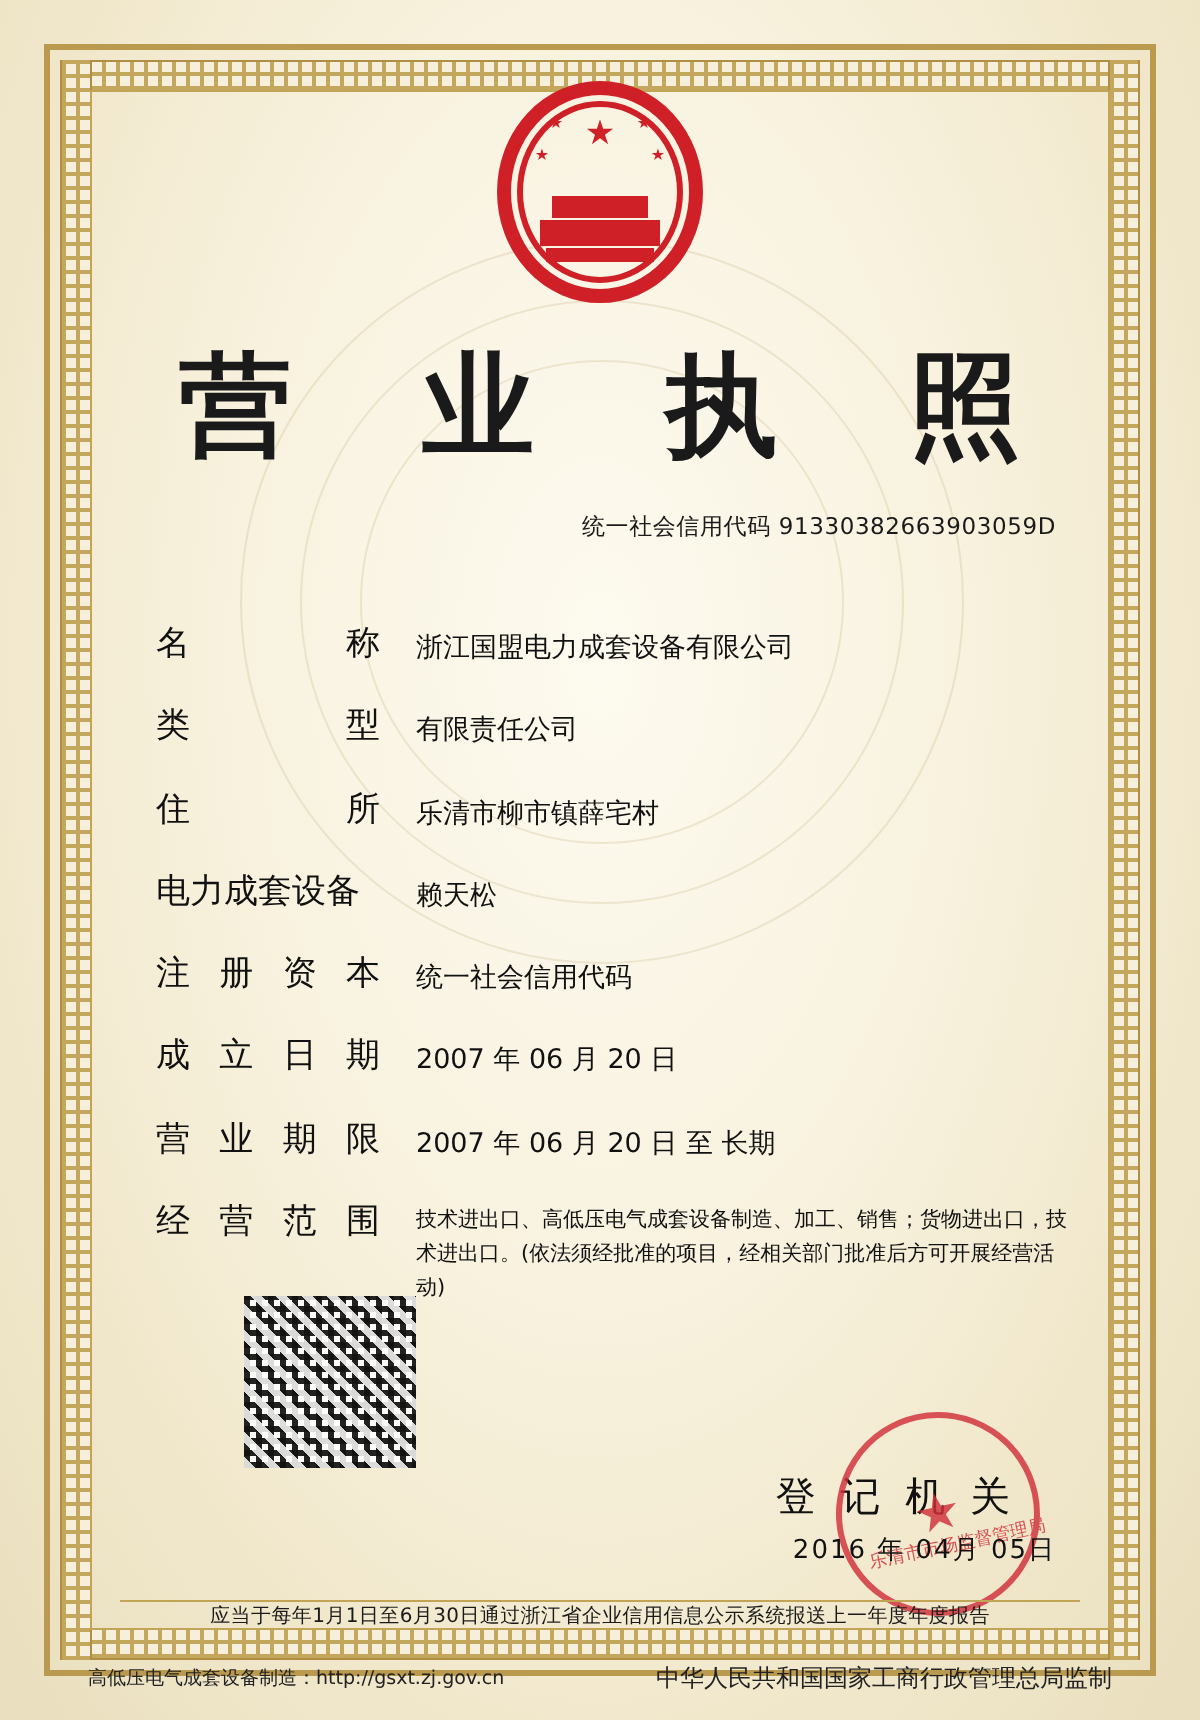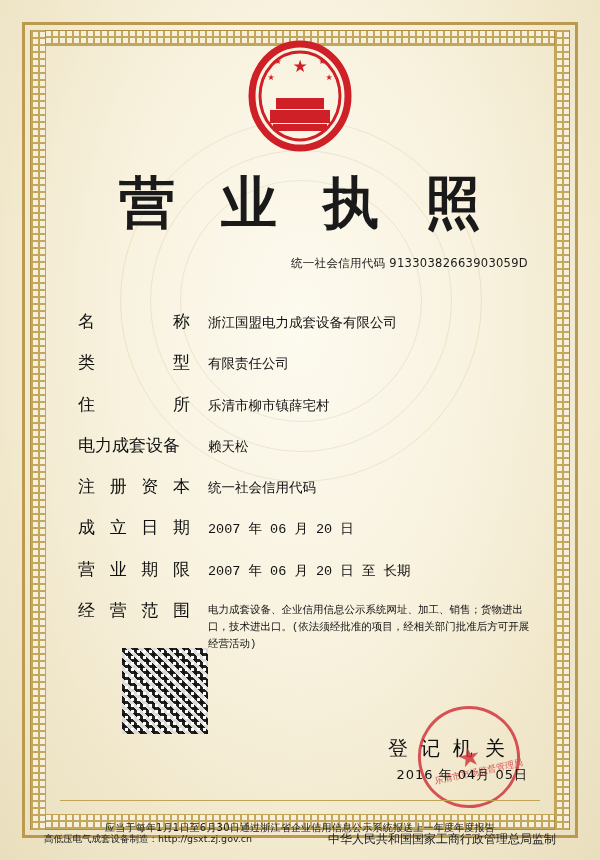--- a/index.html
+++ b/index.html
@@ -77,21 +77,21 @@
     height: 118px;
   }
   .emblem svg { display: block; }
 
   
   .title {
     position: absolute;
     top: 166px;
     left: 0; right: 0;
     text-align: center;
-    font-family: Liberation Serif, serif;
+    font-family: Liberation Mono, monospace;
     font-size: 56px;
     font-weight: bold;
     letter-spacing: 16px;
     text-indent: 16px;
     color: #1a1a1a;
   }
 
   .credit-code {
     position: absolute;
     top: 256px;
@@ -124,21 +124,20 @@
     justify-content: space-between;
     padding-right: 18px;
     box-sizing: border-box;
   }
   .row-label span { display: inline-block; }
   .row-value {
     font-size: 13.5px;
     color: #111;
     line-height: 1.5;
     padding-top: 4px;
-    font-family: Liberation Mono, monospace;
   }
   .row.scope .row-value {
     font-size: 10.5px;
     line-height: 1.65;
     max-width: 330px;
     padding-top: 3px;
   }
 
   
   .qr {
@@ -217,21 +216,21 @@
   
   .notice {
     position: absolute;
     left: 60px;
     right: 60px;
     top: 800px;
     text-align: center;
     font-size: 10px;
     color: #1a1a1a;
     border-top: 1px solid #c2a457;
-    padding-top: 20px;
+    padding-top: 0;
     letter-spacing: 0.2px;
   }
 
   
   .footer {
     position: absolute;
     left: 0; right: 0;
     bottom: 8px;
     height: 26px;
     display: flex;
@@ -348,21 +347,21 @@
       <div class="row-value">2007 年 06 月 20 日 至 长期</div>
     </div>
 
     <div class="row scope">
       <div class="row-label">
         <span>经</span>
           <span>营</span>
           <span>范</span>
           <span>围</span>
       </div>
-      <div class="row-value">电力成套设备、企业信用信息公示系统网址、加工、销售；货物进出口，技术进出口。(依法须经批准的项目，经相关部门批准后方可开展经营活动)</div>
+      <div class="row-value">技术进出口、高低压电气成套设备制造、加工、销售；货物进出口，技术进出口。(依法须经批准的项目，经相关部门批准后方可开展经营活动)</div>
     </div>
 
   </div>
 
   <div class="qr"></div>
 
   <div class="registry">登 记 机 关</div>
 
   <div class="seal">
     <div class="star">★</div>

